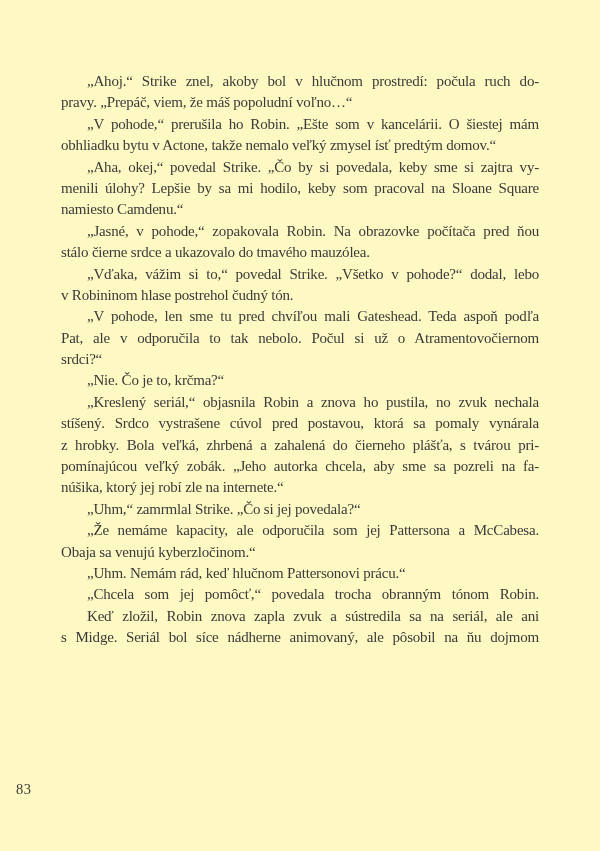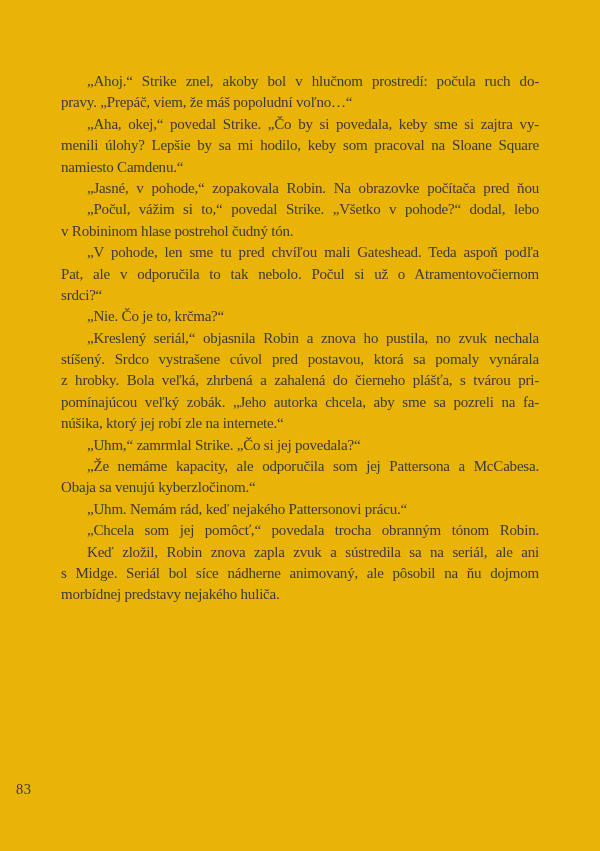--- a/index.html
+++ b/index.html
@@ -10,21 +10,21 @@
     width: 600px;
     height: 851px;
     background: #ffffff;
     position: relative;
     overflow: hidden;
     font-family: "Liberation Serif", serif;
   }
   .book-page {
     position: absolute;
     inset: 0;
-    background: #eab308;
+    background: #fef9c3;
   }
   .text-block {
     position: absolute;
     left: 61px;
     top: 71px;
     width: 478px;
     color: #3a3a3a;
     font-size: 15px;
     letter-spacing: -0.2px;
   }
@@ -64,29 +64,34 @@
 </head>
 <body>
 
 <div class="book-page">
   <div class="text-block">
       <div class="paragraph">
         <div class="line first just"><span>„Ahoj.“ Strike znel, akoby bol v hlučnom prostredí: počula ruch do-</span></div>
         <div class="line last"><span>pravy. „Prepáč, viem, že máš popoludní voľno…“</span></div>
       </div>
       <div class="paragraph">
+        <div class="line first just"><span>„V pohode,“ prerušila ho Robin. „Ešte som v kancelárii. O šiestej mám</span></div>
+        <div class="line last"><span>obhliadku bytu v Actone, takže nemalo veľký zmysel ísť predtým domov.“</span></div>
+      </div>
+      <div class="paragraph">
         <div class="line first just"><span>„Aha, okej,“ povedal Strike. „Čo by si povedala, keby sme si zajtra vy-</span></div>
         <div class="line just"><span>menili úlohy? Lepšie by sa mi hodilo, keby som pracoval na Sloane Square</span></div>
         <div class="line last"><span>namiesto Camdenu.“</span></div>
       </div>
       <div class="paragraph">
         <div class="line first just"><span>„Jasné, v pohode,“ zopakovala Robin. Na obrazovke počítača pred ňou</span></div>
+        <div class="line last"><span>stálo čierne srdce a ukazovalo do tmavého mauzólea.</span></div>
       </div>
       <div class="paragraph">
-        <div class="line first just"><span>„Počul, vážim si to,“ povedal Strike. „Všetko v pohode?“ dodal, lebo</span></div>
+        <div class="line first just"><span>„Vďaka, vážim si to,“ povedal Strike. „Všetko v pohode?“ dodal, lebo</span></div>
         <div class="line last"><span>v Robininom hlase postrehol čudný tón.</span></div>
       </div>
       <div class="paragraph">
         <div class="line first just"><span>„V pohode, len sme tu pred chvíľou mali Gateshead. Teda aspoň podľa</span></div>
         <div class="line just"><span>Pat, ale v odporučila to tak nebolo. Počul si už o Atramentovočiernom</span></div>
         <div class="line last"><span>srdci?“</span></div>
       </div>
       <div class="paragraph">
         <div class="line first last"><span>„Nie. Čo je to, krčma?“</span></div>
       </div>
@@ -98,25 +103,24 @@
         <div class="line last"><span>núšika, ktorý jej robí zle na internete.“</span></div>
       </div>
       <div class="paragraph">
         <div class="line first last"><span>„Uhm,“ zamrmlal Strike. „Čo si jej povedala?“</span></div>
       </div>
       <div class="paragraph">
         <div class="line first just"><span>„Že nemáme kapacity, ale odporučila som jej Pattersona a McCabesa.</span></div>
         <div class="line last"><span>Obaja sa venujú kyberzločinom.“</span></div>
       </div>
       <div class="paragraph">
-        <div class="line first last"><span>„Uhm. Nemám rád, keď nejakého Pattersonovi prácu.“</span></div>
+        <div class="line first last"><span>„Uhm. Nemám rád, keď hlučnom Pattersonovi prácu.“</span></div>
       </div>
       <div class="paragraph">
         <div class="line first just"><span>„Chcela som jej pomôcť,“ povedala trocha obranným tónom Robin.</span></div>
       </div>
       <div class="paragraph">
         <div class="line first just"><span>Keď zložil, Robin znova zapla zvuk a sústredila sa na seriál, ale ani</span></div>
         <div class="line just"><span>s Midge. Seriál bol síce nádherne animovaný, ale pôsobil na ňu dojmom</span></div>
-        <div class="line last"><span>morbídnej predstavy nejakého huliča.</span></div>
       </div>
     </div>
   <div class="page-number">83</div>
 </div>
 
 </body></html>

